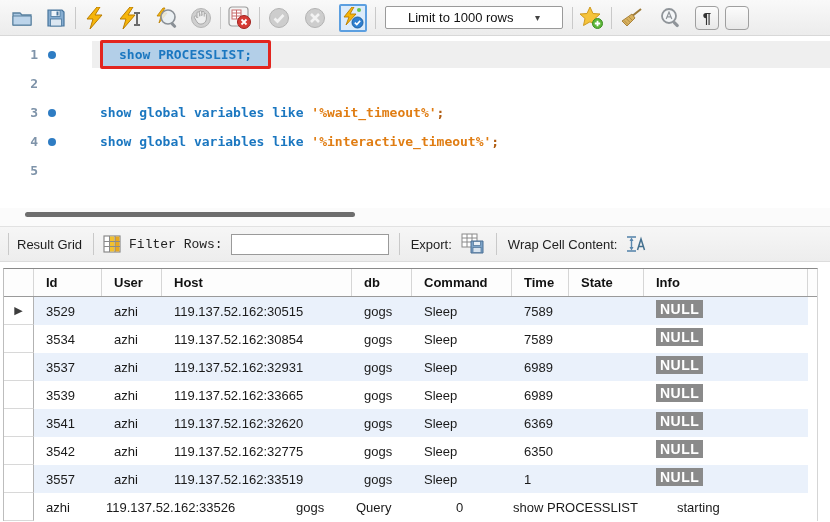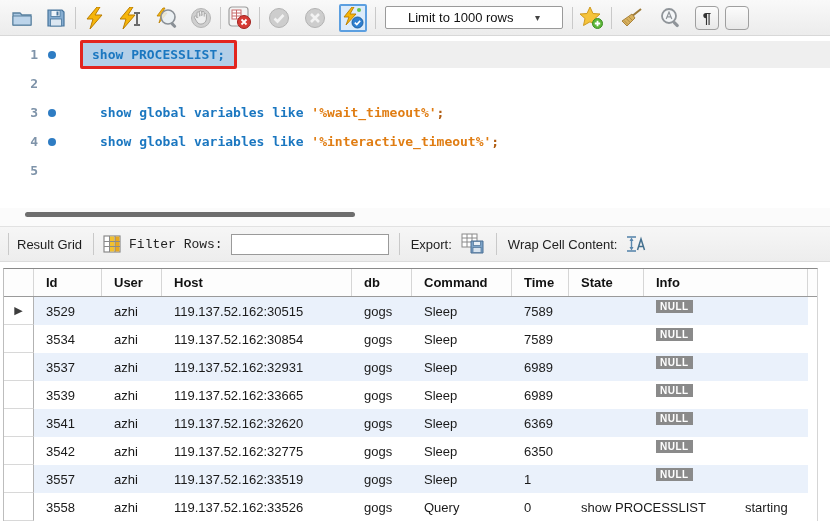--- a/index.html
+++ b/index.html
@@ -28,22 +28,22 @@
   .editor { position:relative; height:168px; background:#fff;
             font-family:"DejaVu Sans Mono", monospace; font-size:13px; font-weight:bold; }
   .ed-line { position:relative; height:29px; }
   .ed-line:first-child { margin-top:4px; }
   .ln { position:absolute; left:0; top:0; width:38px; height:29px; line-height:29px;
         text-align:right; color:#7e93a9; font-weight:bold; }
   .stmt-dot { position:absolute; left:48px; top:11px; width:8px; height:8px; border-radius:50%;
               background:#2e7cc3; }
   .code { position:absolute; left:100px; top:0; height:29px; line-height:29px; }
   .hl-band { position:absolute; left:92px; right:0; top:1px; height:27px; background:#efefef; }
-  .redbox { position:absolute; left:80px; top:0; height:29px; line-height:23px;
-            border:3px solid #e2251f; border-radius:2px; background:#b3cfe8; padding:0 9px; }
+  .redbox { position:absolute; left:100px; top:0; height:29px; line-height:23px;
+            border:3px solid #e2251f; border-radius:2px; background:#b3cfe8; padding:0 16px; }
   .kw   { color:#1b77c0; }
   .str  { color:#e07d13; }
   .semi { color:#b05c10; }
 
   
   .scroll-area { position:relative; height:18px; background:#fbfbfb; }
   .hthumb { position:absolute; left:25px; top:4px; width:330px; height:5px;
             background:#6e6e6e; border-radius:3px; }
 
   
@@ -74,21 +74,21 @@
   .c-db    { width:60px;text-align:center; }
   .c-cmd   { width:100px; }
   .c-time  { width:57px; }
   .c-state { width:75px; }
   .c-info  { width:164px; align-items:flex-start; }
   .drow .c-sel { border-right:1px solid #b2b2b2; border-bottom:1px solid #d8d8d8; background:#fff; }
   .drow:nth-child(odd) .dcell  { background:#fff; }
   .drow:nth-child(even) .dcell { background:#eaf1fb; }
   .row-marker { color:#3c3c3c; font-size:11px; }
   .null-badge { display:inline-block; margin-top:3px; background:#8a8a8a; color:#fff;
-                font-size:10px; font-weight:bold; padding:1px 4px; letter-spacing:.5px; }
+                font-size:14px; font-weight:bold; padding:1px 4px; letter-spacing:.5px; }
   .c-info span.plain { align-self:center; }
 
   svg { display:block; }
 </style>
 </head>
 <body>
 
 <div class="app">
 
   <div class="toolbar">
@@ -411,21 +411,20 @@
         <div class="cell c-cmd dcell">Sleep</div>
         <div class="cell c-time dcell">1</div>
         <div class="cell c-state dcell"></div>
         <div class="cell c-info dcell">
             <span class="null-badge">NULL</span>
           </div>
       </div>
 
       <div class="trow drow">
         <div class="cell c-sel"></div>
-        <div class="cell c-id dcell">3558</div>
         <div class="cell c-user dcell">azhi</div>
         <div class="cell c-host dcell">119.137.52.162:33526</div>
         <div class="cell c-db dcell">gogs</div>
         <div class="cell c-cmd dcell">Query</div>
         <div class="cell c-time dcell">0</div>
         <div class="cell c-info dcell">
             <span class="plain">show PROCESSLIST</span>
           </div>
         <div class="cell c-state dcell">starting</div>
       </div>

